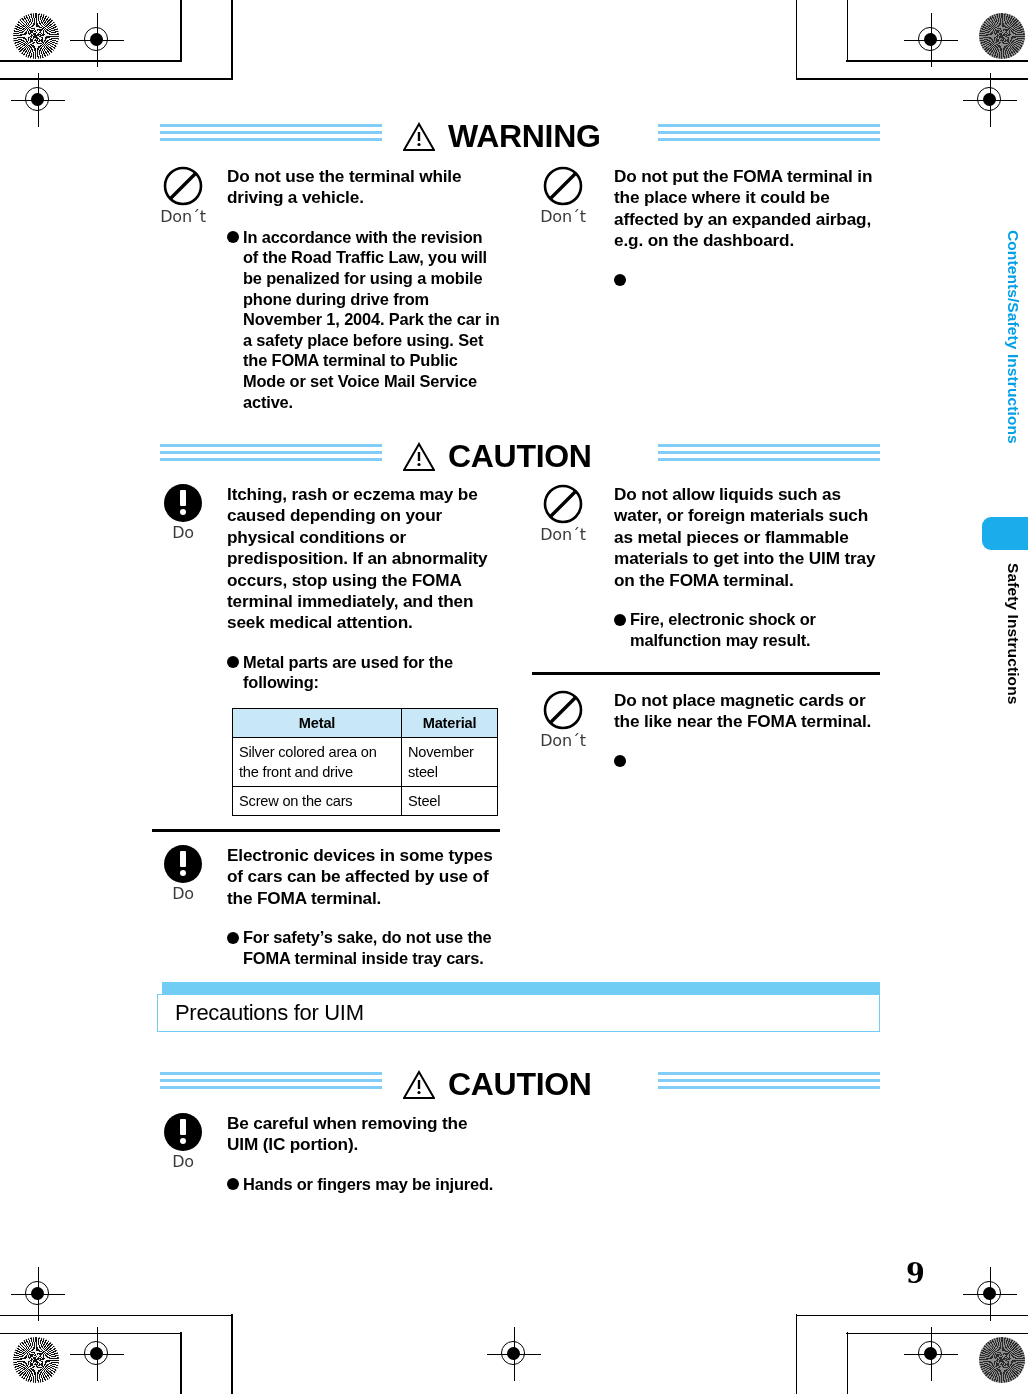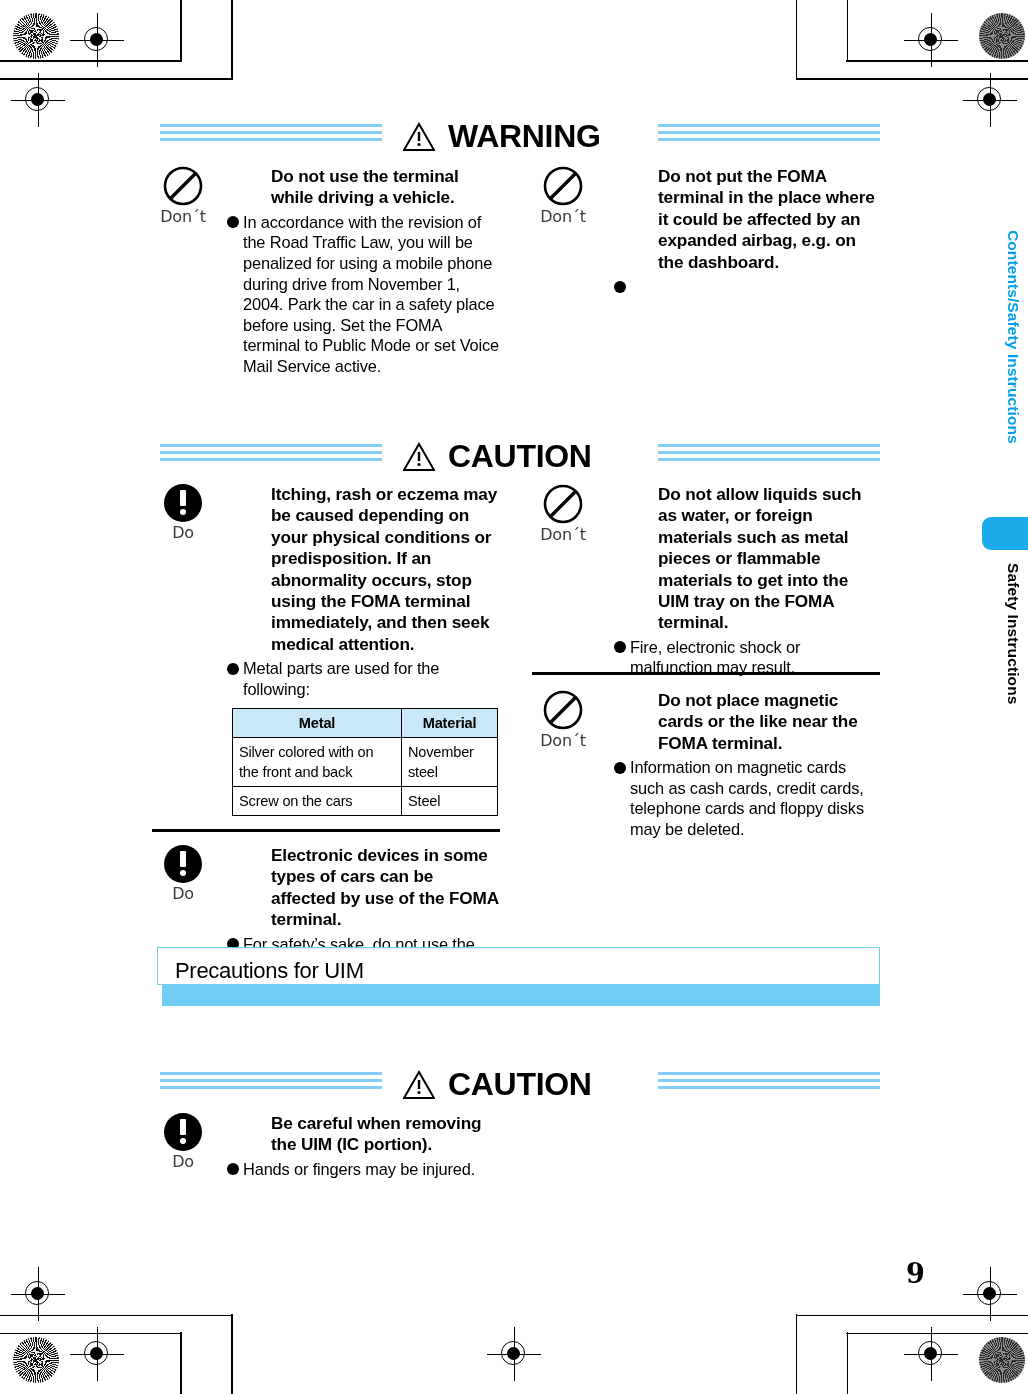--- a/index.html
+++ b/index.html
@@ -142,29 +142,29 @@
     left: 50%; transform: translateX(-50%);
     top: 25px; width: 6px; height: 6px; background: #fff; border-radius: 50%;
   }
 
   .txt-col { position: absolute; }
   .head-text {
     font-weight: bold;
     font-size: 17.2px;
     line-height: 21.4px;
     letter-spacing: -0.15px;
-    margin-left: 44px;
   }
   .body-text {
     font-size: 16.4px;
     line-height: 20.6px;
     letter-spacing: -0.15px;
     position: relative;
     padding-left: 16px;
-    margin-top: 3px;
+    margin-top: 18px;
+    font-weight: bold;
   }
   .body-text .bullet {
     position: absolute;
     left: 0; top: 4.5px;
     width: 12px; height: 12px;
     background: #000;
     border-radius: 50%;
   }
 
   .divider {
@@ -415,21 +415,21 @@
 
 <table class="mat-table" style="left:232px;top:708px;width:266px;">
   <thead>
     <tr>
       <th style="width:156px;">Metal</th>
       <th>Material</th>
     </tr>
   </thead>
   <tbody>
     <tr>
-      <td>Silver colored with on the front and back</td>
+      <td>Silver colored area on the front and drive</td>
       <td>November steel</td>
     </tr>
     <tr>
       <td>Screw on the cars</td>
       <td>Steel</td>
     </tr>
   </tbody>
 </table>
 
 <div class="divider" style="left:152px;top:829px;width:348px;"></div>
@@ -476,27 +476,27 @@
       <svg viewBox="0 0 40 40" width="40" height="40" aria-hidden="true">
         <circle cx="20" cy="20" r="18" fill="none" stroke="#000" stroke-width="2.6"></circle>
         <line x1="7.5" y1="32.5" x2="32.5" y2="7.5" stroke="#000" stroke-width="3.4"></line>
       </svg>
     </div>
     <div class="icon-label">Don´t</div>
   </div>
   <div class="txt-col" style="left:82px;top:0;width:268px;">
     <div class="head-text">Do not place magnetic cards or the like near the FOMA terminal.</div>
     <div class="body-text">
-      <span class="bullet"></span><span>Information on magnetic cards such as cash cards, credit cards, telephone cards and floppy disks may be deleted.</span>
+      <span class="bullet"></span>
     </div>
   </div>
 </div>
 
 <div class="band-blue" style="left:162px;top:982px;width:718px;height:24px;"></div>
-<div class="band-white" style="left:157px;top:947px;width:723px;height:38px;align-items:flex-end;">
+<div class="band-white" style="left:157px;top:994px;width:723px;height:38px;">
   <span>Precautions for UIM</span>
 </div>
 
 <div class="sec-header" style="left:160px;top:1068px;width:720px;">
   <div class="rule-stack" style="left:0;top:4px;width:222px;">
     <i class="rule-a"></i>
       <i class="rule-gap1"></i>
       <i class="rule-b"></i>
       <i class="rule-gap2"></i>
       <i class="rule-c"></i>

